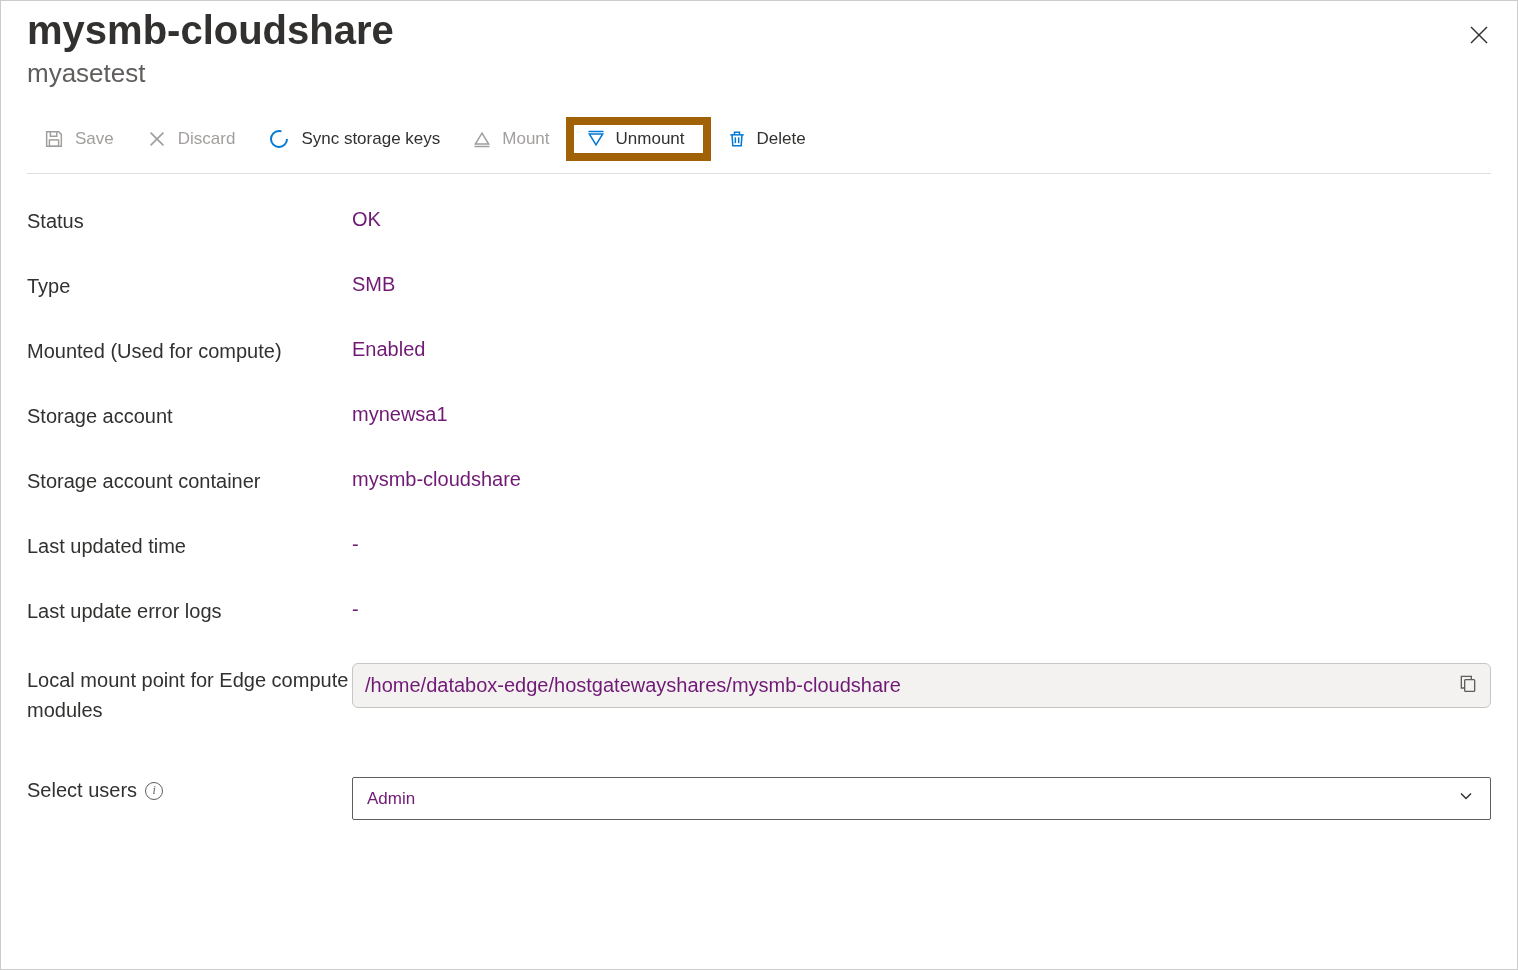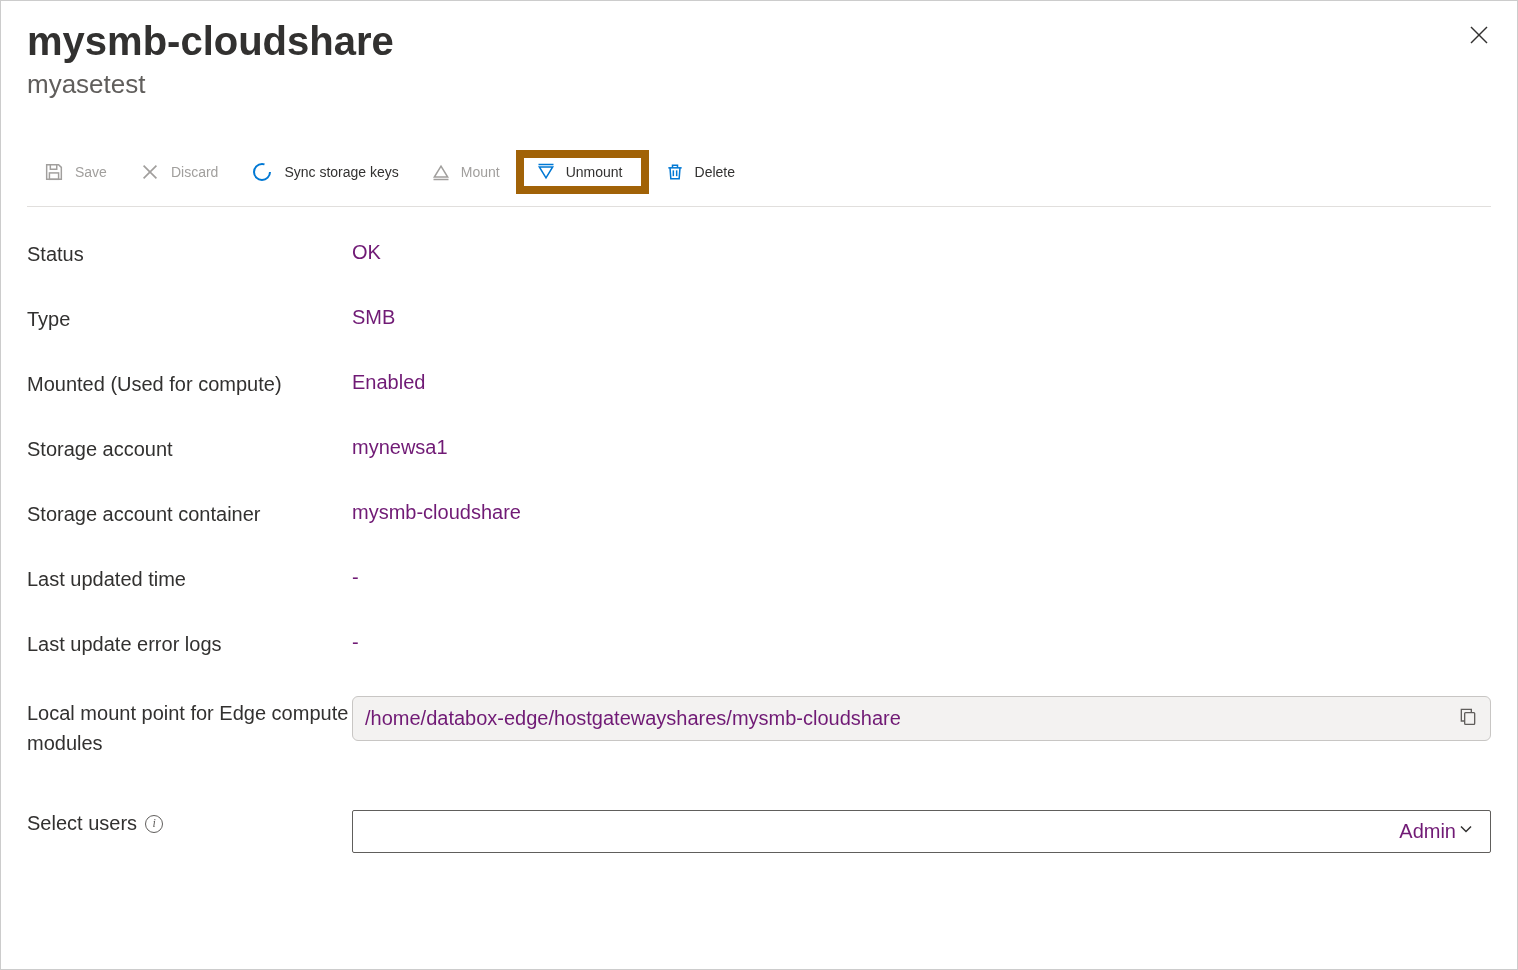--- a/index.html
+++ b/index.html
@@ -9,21 +9,21 @@
     font-size: 20px;
     color: #323130;
     background: #ffffff;
     padding: 0;
   }
   .panel {
     border: 1px solid #cccccc;
     width: 1518px;
     height: 970px;
     position: relative;
-    padding: 18px 26px 26px 26px;
+    padding: 7px 26px 26px 26px;
   }
   .close-btn {
     position: absolute;
     top: 22px;
     right: 26px;
     cursor: pointer;
   }
   .title {
     font-size: 40px;
     font-weight: 600;
@@ -42,25 +42,24 @@
     margin-top: 28px;
     padding-bottom: 12px;
     border-bottom: 1px solid #e1dfdd;
   }
   .tool-btn {
     display: flex;
     align-items: center;
     gap: 10px;
     padding: 6px 16px 6px 16px;
     cursor: pointer;
-    font-size: 14px;
+    font-size: 17px;
     color: #323130;
     background: transparent;
     border: none;
-    margin-top: 22px;
   }
   .tool-btn.disabled {
     color: #a19f9d;
     cursor: default;
   }
   .tool-btn.highlight {
     border: 8px solid #a16207;
     padding: 4px 18px 4px 12px;
   }
   .tool-btn .icon-slot { display:flex; align-items:center; justify-content:center; }
@@ -100,27 +99,27 @@
     padding: 8px 12px;
     border-radius: 6px;
     width: 100%;
     font-size: 20px;
   }
   .copy-icon { color:#605e5c; cursor:pointer; flex-shrink:0; margin-left:12px;}
 
   .select-box {
     display:flex;
     align-items:center;
-    justify-content:flex-end;
+    justify-content:space-between;
     background: #ffffff;
     border: 1px solid #605e5c;
     padding: 8px 14px;
     border-radius: 2px;
     width: 100%;
-    font-size: 20px;
+    font-size: 17px;
     cursor:pointer;
   }
   .info-icon {
     width:18px; height:18px; border:1px solid #605e5c; border-radius:50%;
     display:inline-flex; align-items:center; justify-content:center;
     font-size:12px; color:#605e5c; font-style:italic; font-family:Georgia,serif;
   }
   .row-mount { align-items: flex-start; }
   .row-mount .label-col { line-height:1.5; }
   .row-select { margin-top: 52px; }

